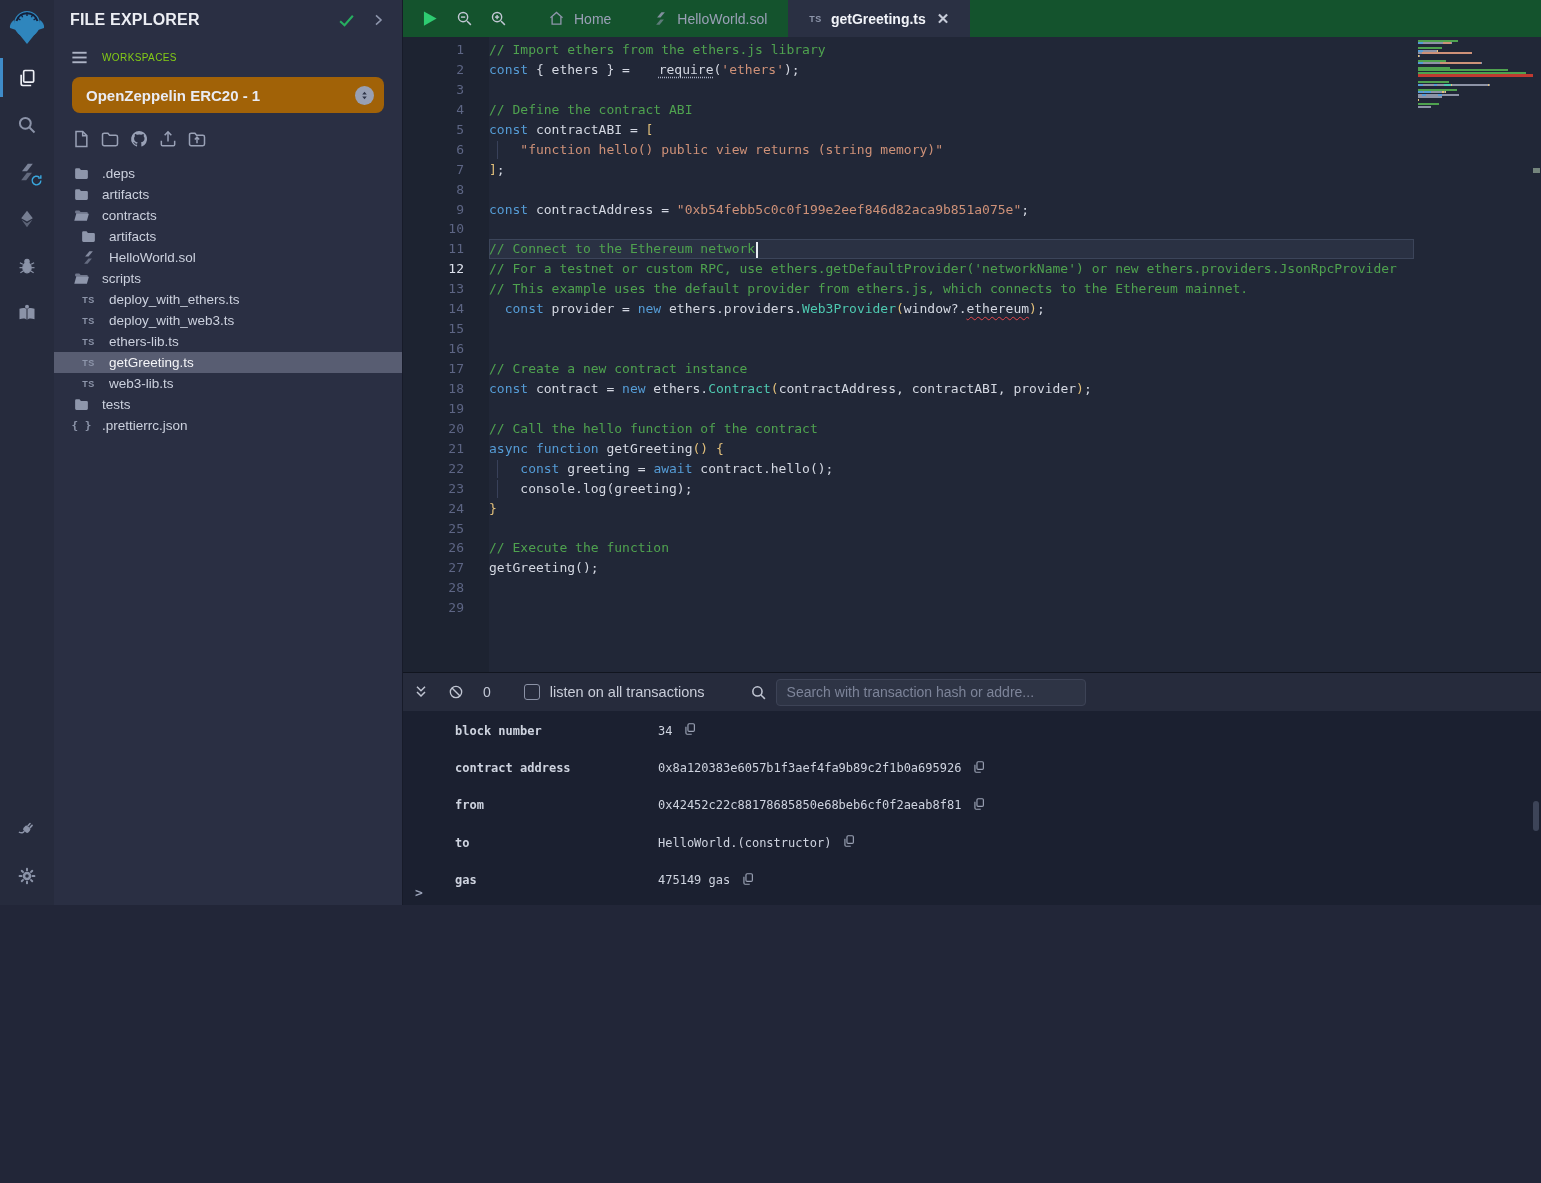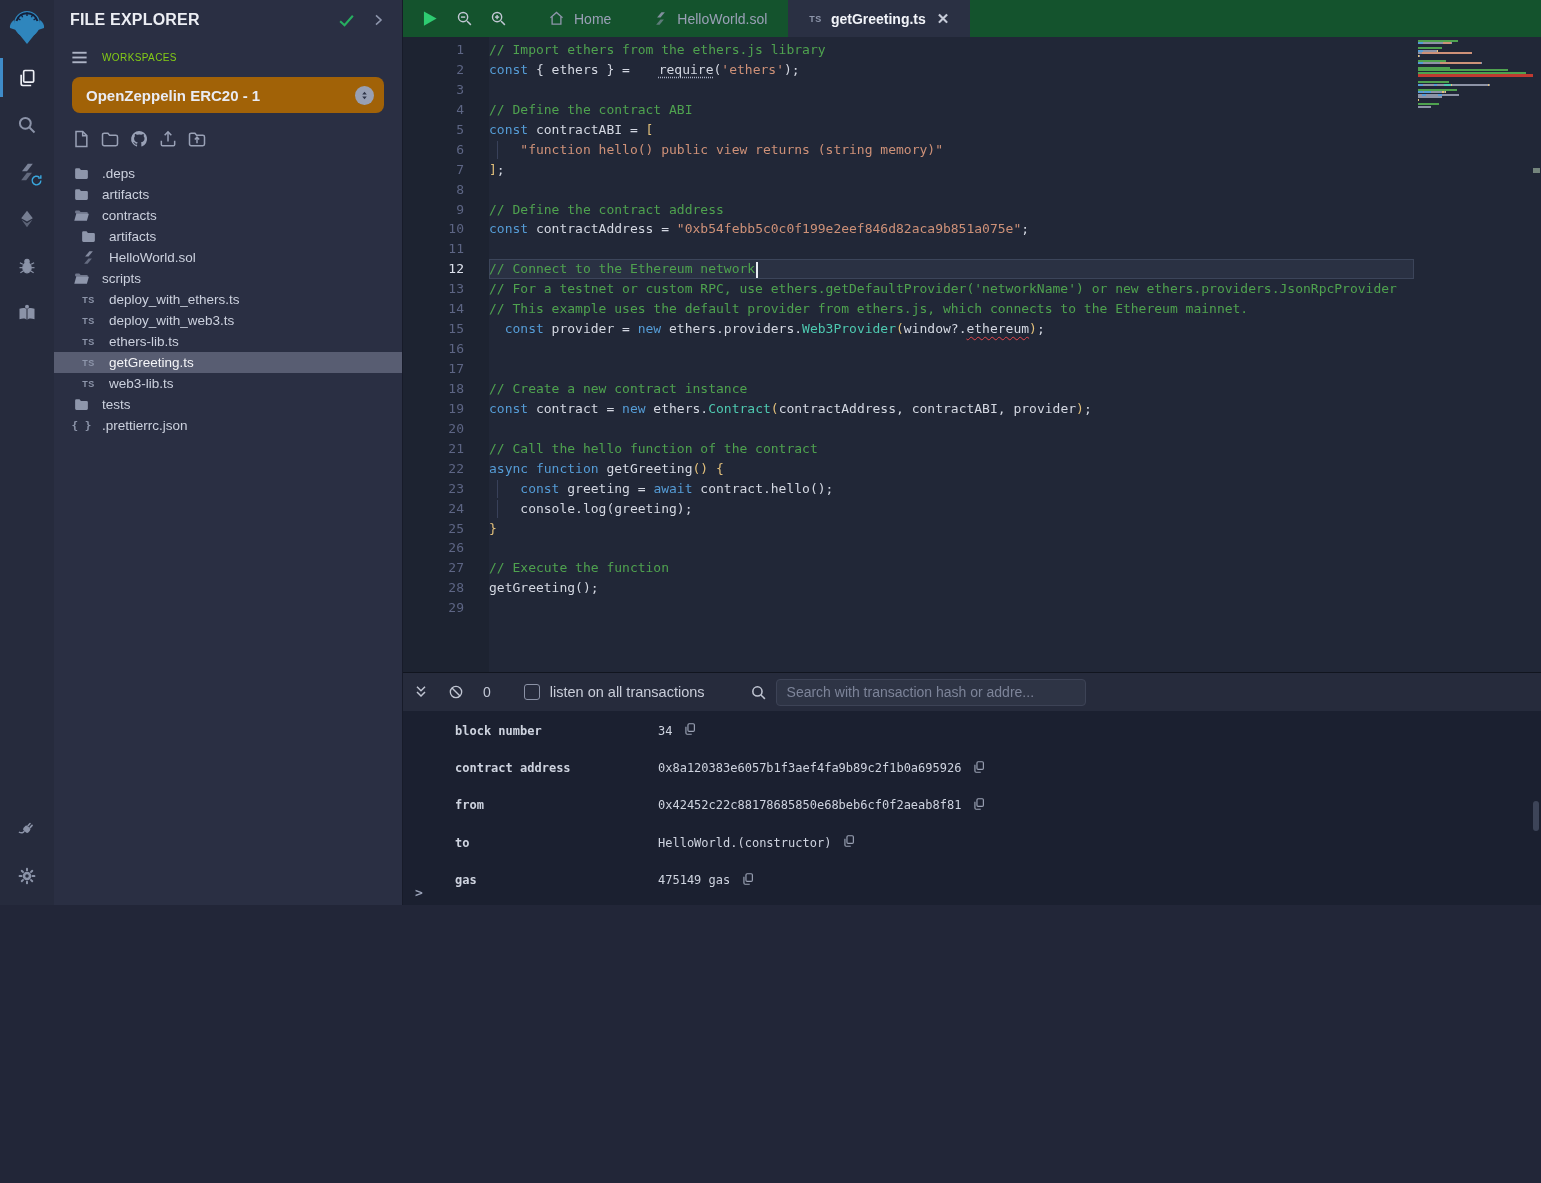--- a/index.html
+++ b/index.html
@@ -482,21 +482,20 @@
         </div>
       <div class="code" id="code">
           <div class="line"><span class="t-cm">// Import ethers from the ethers.js library</span></div>
           <div class="line"><span class="t-kw">const</span><span class="t-pl"> { ethers } = </span><span class="t-dot">require</span><span class="t-pl">(</span><span class="t-str">'ethers'</span><span class="t-pl">);</span></div>
           <div class="line"></div>
           <div class="line"><span class="t-cm">// Define the contract ABI</span></div>
           <div class="line"><span class="t-kw">const</span><span class="t-pl"> contractABI = </span><span class="t-au">[</span></div>
           <div class="line ig"><span class="t-pl">    </span><span class="t-str">"function hello() public view returns (string memory)"</span></div>
           <div class="line"><span class="t-au">]</span><span class="t-pl">;</span></div>
           <div class="line"></div>
-          <div class="line"><span class="t-cm">// Define the contract address</span></div>
           <div class="line"><span class="t-kw">const</span><span class="t-pl"> contractAddress = </span><span class="t-str">"0xb54febb5c0c0f199e2eef846d82aca9b851a075e"</span><span class="t-pl">;</span></div>
           <div class="line"></div>
           <div class="line current"><span class="t-cm">// Connect to the Ethereum network</span><span class="cursor"></span></div>
           <div class="line"><span class="t-cm">// For a testnet or custom RPC, use ethers.getDefaultProvider('networkName') or new ethers.providers.JsonRpcProvider</span></div>
           <div class="line"><span class="t-cm">// This example uses the default provider from ethers.js, which connects to the Ethereum mainnet.</span></div>
           <div class="line"><span class="t-pl">  </span><span class="t-kw">const</span><span class="t-pl"> provider = </span><span class="t-kw">new</span><span class="t-pl"> ethers.providers.</span><span class="t-cls">Web3Provider</span><span class="t-au">(</span><span class="t-pl">window?.</span><span class="t-err">ethereum</span><span class="t-au">)</span><span class="t-pl">;</span></div>
           <div class="line"></div>
           <div class="line"></div>
           <div class="line"><span class="t-cm">// Create a new contract instance</span></div>
           <div class="line"><span class="t-kw">const</span><span class="t-pl"> contract = </span><span class="t-kw">new</span><span class="t-pl"> ethers.</span><span class="t-cls">Contract</span><span class="t-au">(</span><span class="t-pl">contractAddress, contractABI, provider</span><span class="t-au">)</span><span class="t-pl">;</span></div>

